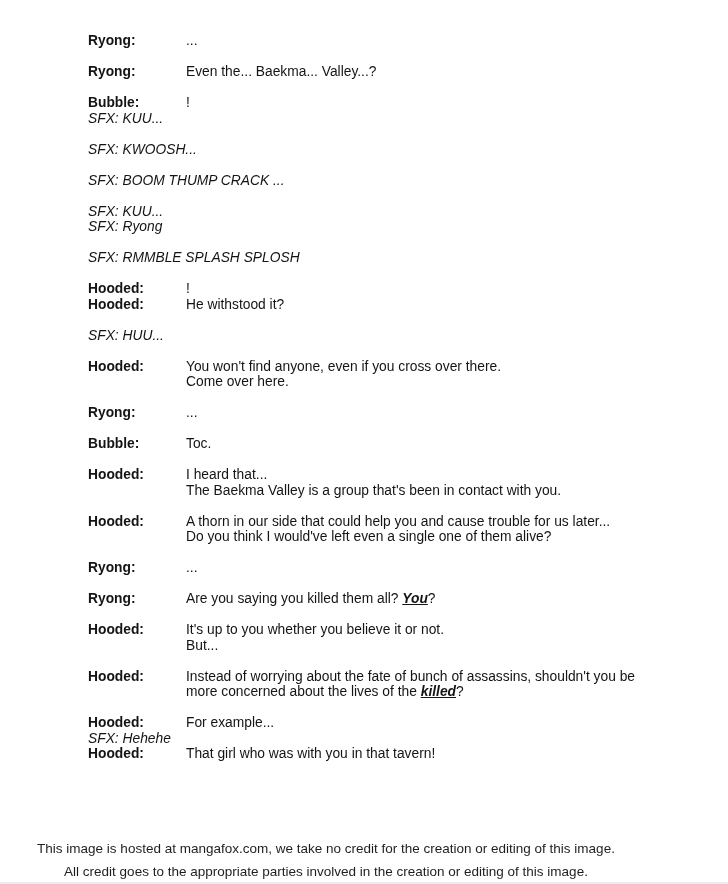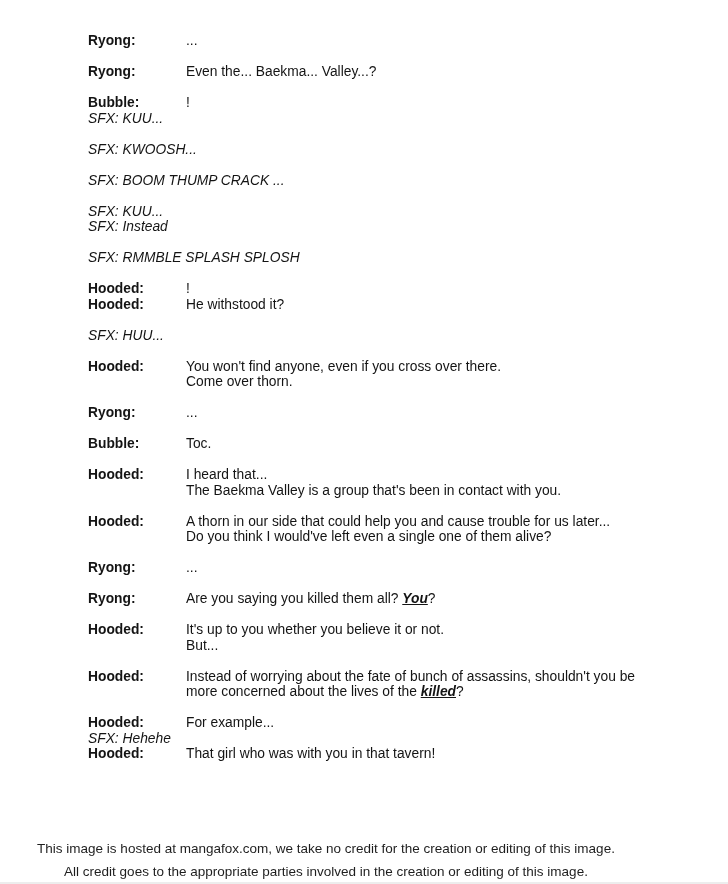--- a/index.html
+++ b/index.html
@@ -105,21 +105,21 @@
     <div class="block">
       <div class="line">
         <span class="sfx">SFX: BOOM THUMP CRACK ...</span>
       </div>
     </div>
     <div class="block">
       <div class="line">
         <span class="sfx">SFX: KUU...</span>
       </div>
       <div class="line">
-        <span class="sfx">SFX: Instead</span>
+        <span class="sfx">SFX: Ryong</span>
       </div>
     </div>
     <div class="block">
       <div class="line">
         <span class="sfx">SFX: RMMBLE SPLASH SPLOSH</span>
       </div>
     </div>
     <div class="block">
       <div class="line">
         <span class="speaker">Hooded:</span>
@@ -135,21 +135,21 @@
         <span class="sfx">SFX: HUU...</span>
       </div>
     </div>
     <div class="block">
       <div class="line">
         <span class="speaker">Hooded:</span>
         <span class="dialogue"><span>You won't find anyone, even if you cross over there.</span></span>
       </div>
       <div class="line">
         <span class="speaker"></span>
-        <span class="dialogue"><span>Come over thorn.</span></span>
+        <span class="dialogue"><span>Come over here.</span></span>
       </div>
     </div>
     <div class="block">
       <div class="line">
         <span class="speaker">Ryong:</span>
         <span class="dialogue"><span>...</span></span>
       </div>
     </div>
     <div class="block">
       <div class="line">

